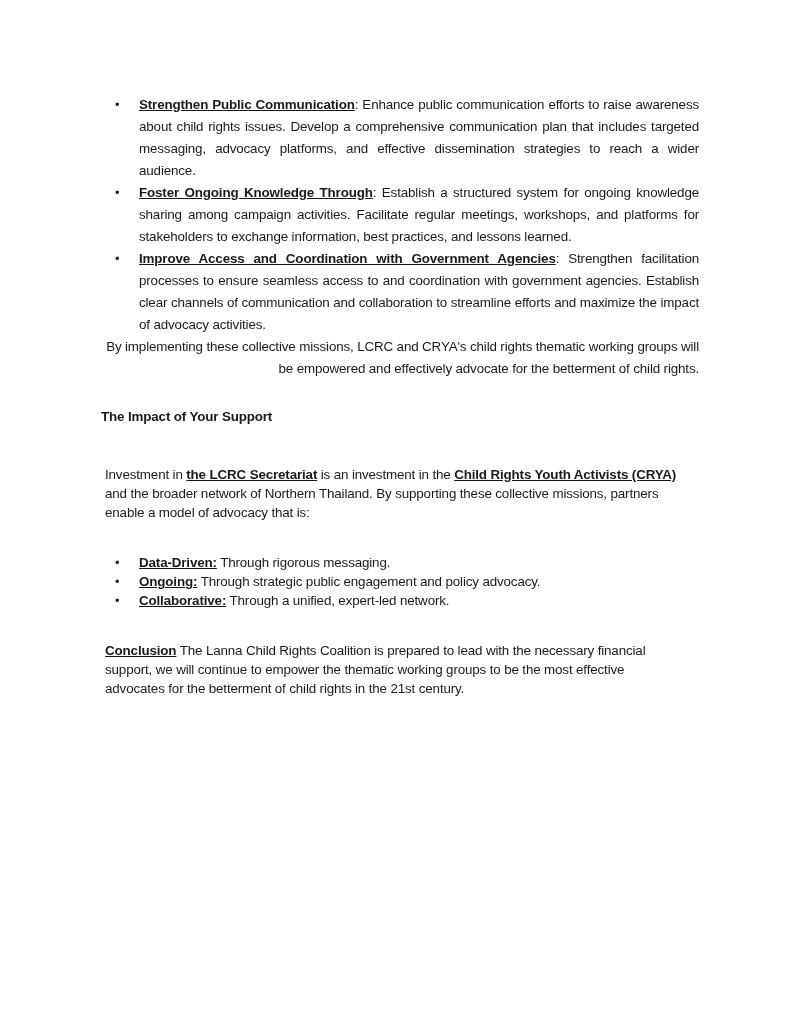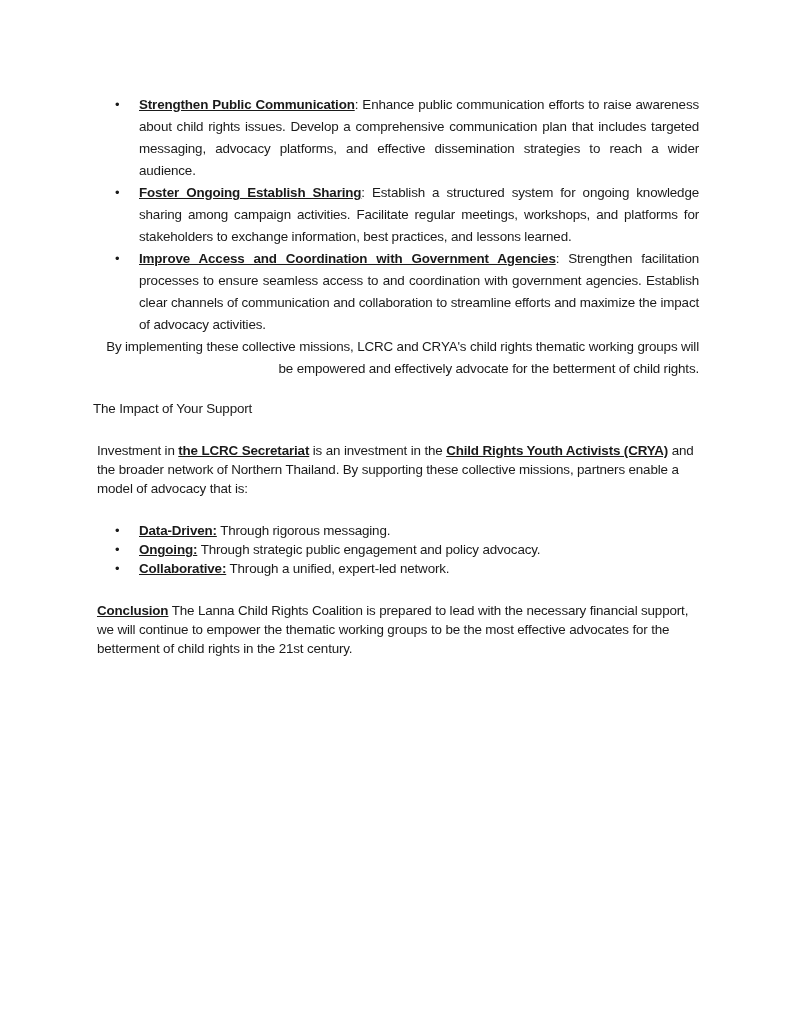--- a/index.html
+++ b/index.html
@@ -39,26 +39,26 @@
     left: 22px;
     top: 0;
     font-size: 13px;
   }
   .para-tight {
     line-height: 22px;
     margin: 0;
     text-align: right;
   }
   .heading {
-    font-weight: normal;
-    margin: 0;
+    font-weight: bold;
+    margin: 8px;
     line-height: 19px;
   }
   .para {
-    margin: 4px;
+    margin: 12px;
     line-height: 19px;
   }
   .simple-list {
     list-style: none;
     margin: 0;
     padding: 0;
   }
   .simple-list li {
     position: relative;
     padding-left: 46px;
@@ -72,21 +72,21 @@
 
 <div class="page">
 
   <ul class="justified-list">
     <li>
       <span class="bullet">•</span>
       <b>Strengthen Public Communication</b><span>: </span><span>Enhance public communication efforts to raise awareness about child rights issues. Develop a comprehensive communication plan that includes targeted messaging, advocacy platforms, and effective dissemination strategies to reach a wider audience.</span>
     </li>
     <li>
       <span class="bullet">•</span>
-      <b>Foster Ongoing Establish Sharing</b><span>: </span><span>Establish a structured system for ongoing knowledge sharing among campaign activities. Facilitate regular meetings, workshops, and platforms for stakeholders to exchange information, best practices, and lessons learned.</span>
+      <b>Foster Ongoing Knowledge Through</b><span>: </span><span>Establish a structured system for ongoing knowledge sharing among campaign activities. Facilitate regular meetings, workshops, and platforms for stakeholders to exchange information, best practices, and lessons learned.</span>
     </li>
     <li>
       <span class="bullet">•</span>
       <b>Improve Access and Coordination with Government Agencies</b><span>: </span><span>Strengthen facilitation processes to ensure seamless access to and coordination with government agencies. Establish clear channels of communication and collaboration to streamline efforts and maximize the impact of advocacy activities.</span>
     </li>
   </ul>
 
   <p class="para-tight">By implementing these collective missions, LCRC and CRYA's child rights thematic working groups will be empowered and effectively advocate for the betterment of child rights.</p>
 
   <div class="gap-19"></div>

